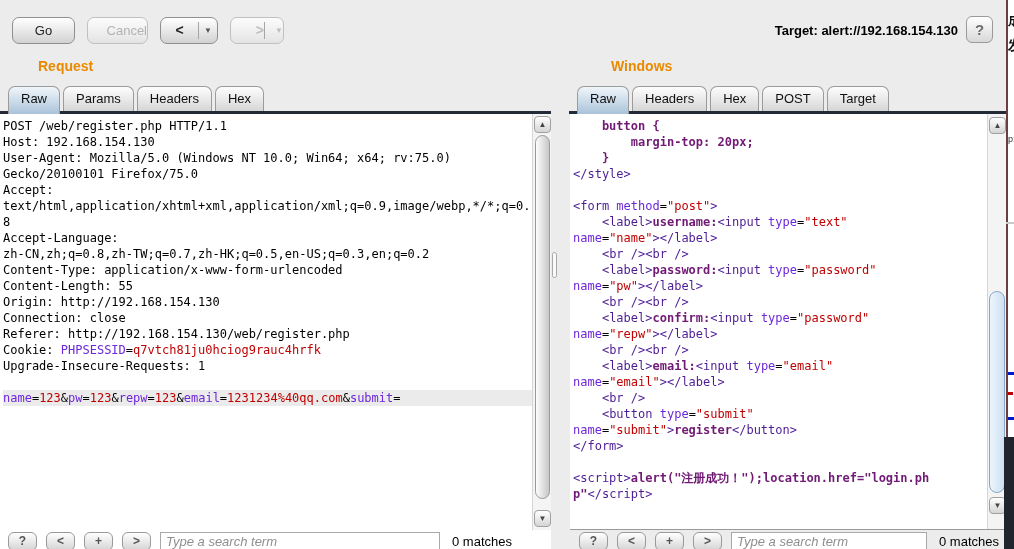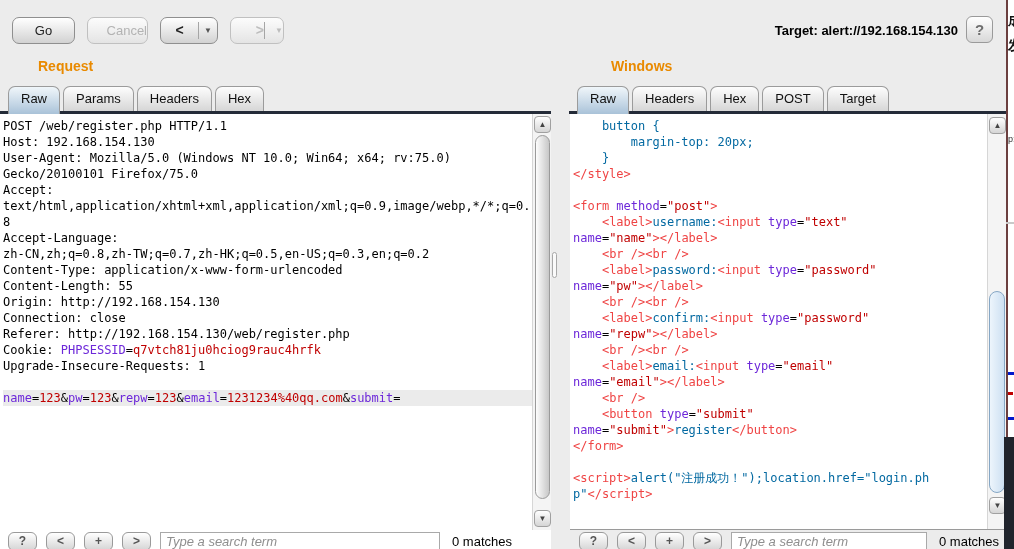--- a/index.html
+++ b/index.html
@@ -47,22 +47,22 @@
   .tabline { position:absolute; height:3px; background:#242b38; z-index:2; }
 
   
   .codearea { position:absolute; background:#fff; border-bottom:1px solid #9a9a9a; overflow:hidden; }
   .code { position:absolute; font-family:"DejaVu Sans Mono","DejaVu Sans",monospace; font-size:12px; line-height:16px; white-space:pre; }
   .code .ln { height:16px; }
   .code .ln.hl { background:#ebebeb; }
   .c-p { color:#000; }
   .c-n { color:#6d28d9; }
   .c-v { color:#c00000; }
-  .c-t { color:#ef4444; }
-  .c-s { color:#0369a1; font-weight:normal; }
+  .c-t { color:#4c1d95; }
+  .c-s { color:#701a75; font-weight:bold; }
 
   
   .sbtrack { position:absolute; background:#f4f4f4; border-left:1px solid #d6d6d6; }
   .sb-btn {
     position:absolute; width:17px; height:17px; border:1px solid #a0a0a0; border-radius:4px;
     background:linear-gradient(#ffffff,#d5d5d5); color:#444; font-size:8px; line-height:15px; text-align:center; cursor:pointer;
   }
   .thumb-gray { position:absolute; border:1px solid #9a9a9a; border-radius:8px; background:linear-gradient(to right,#fdfdfd,#c7c7c7); cursor:pointer; }
   .thumb-blue { position:absolute; border:1px solid #86a7c5; border-radius:9px; background:linear-gradient(to right,#edf5fc,#cde0f2); cursor:pointer; }
 

